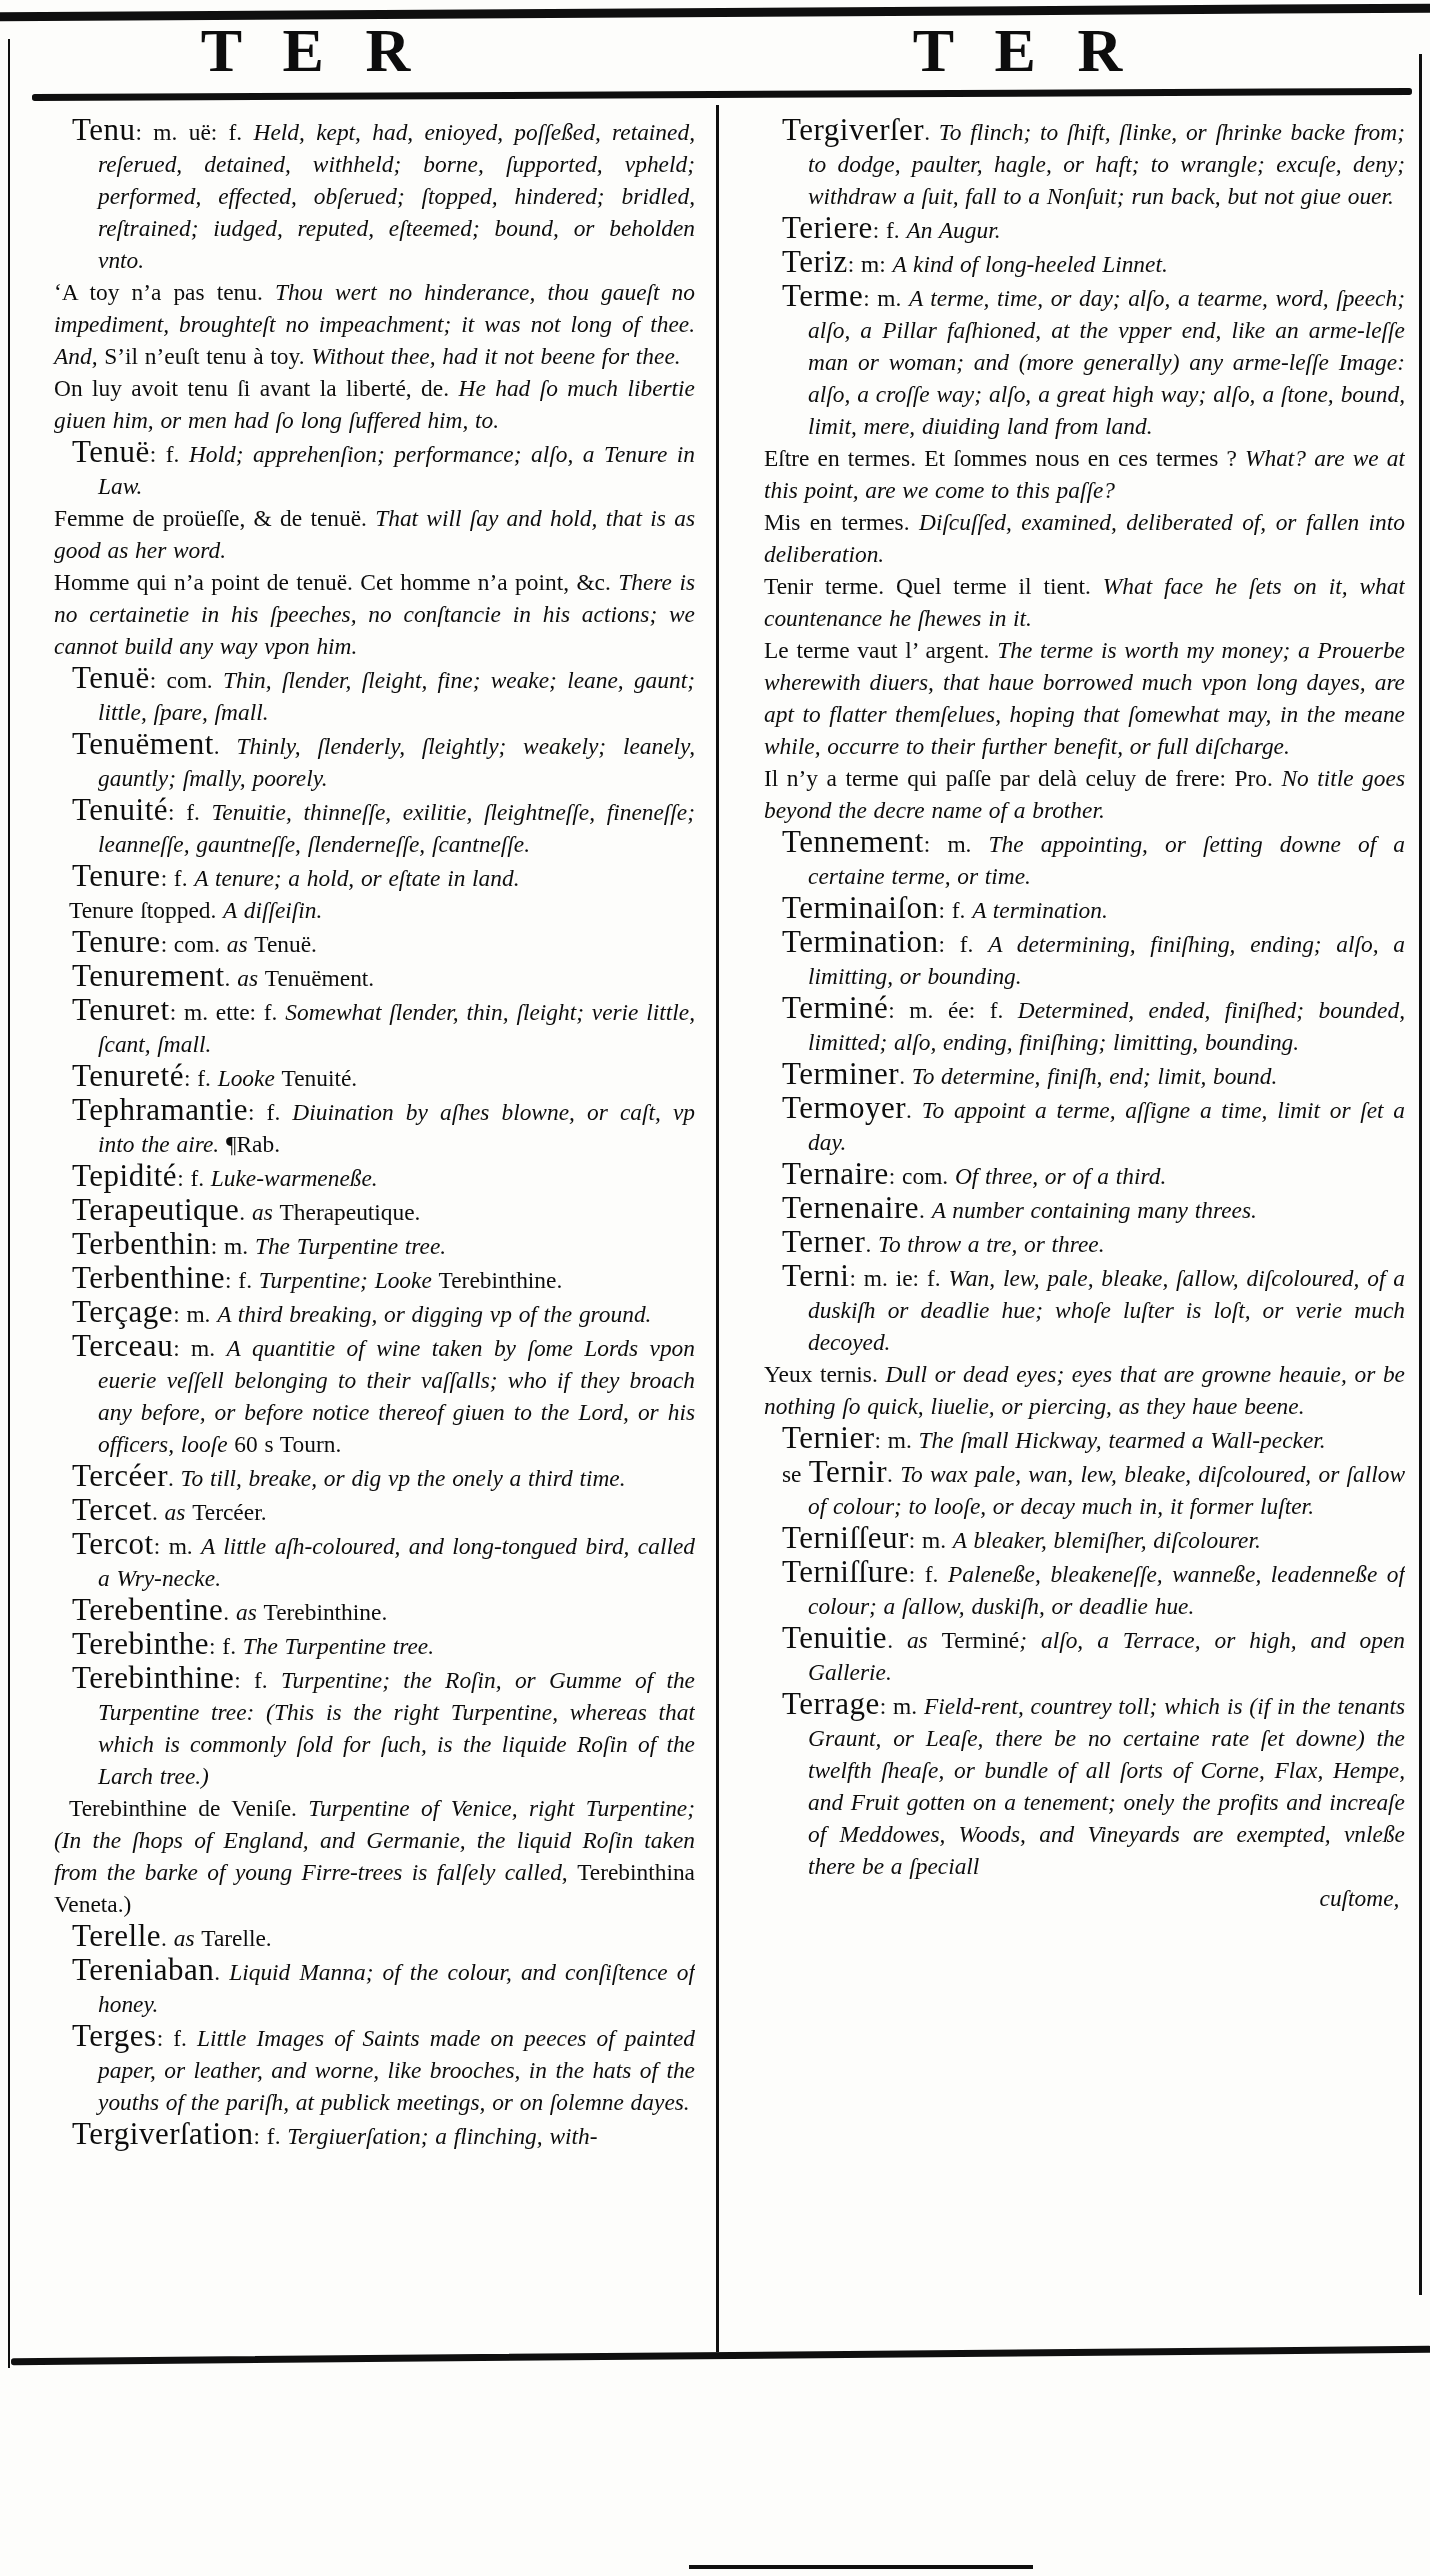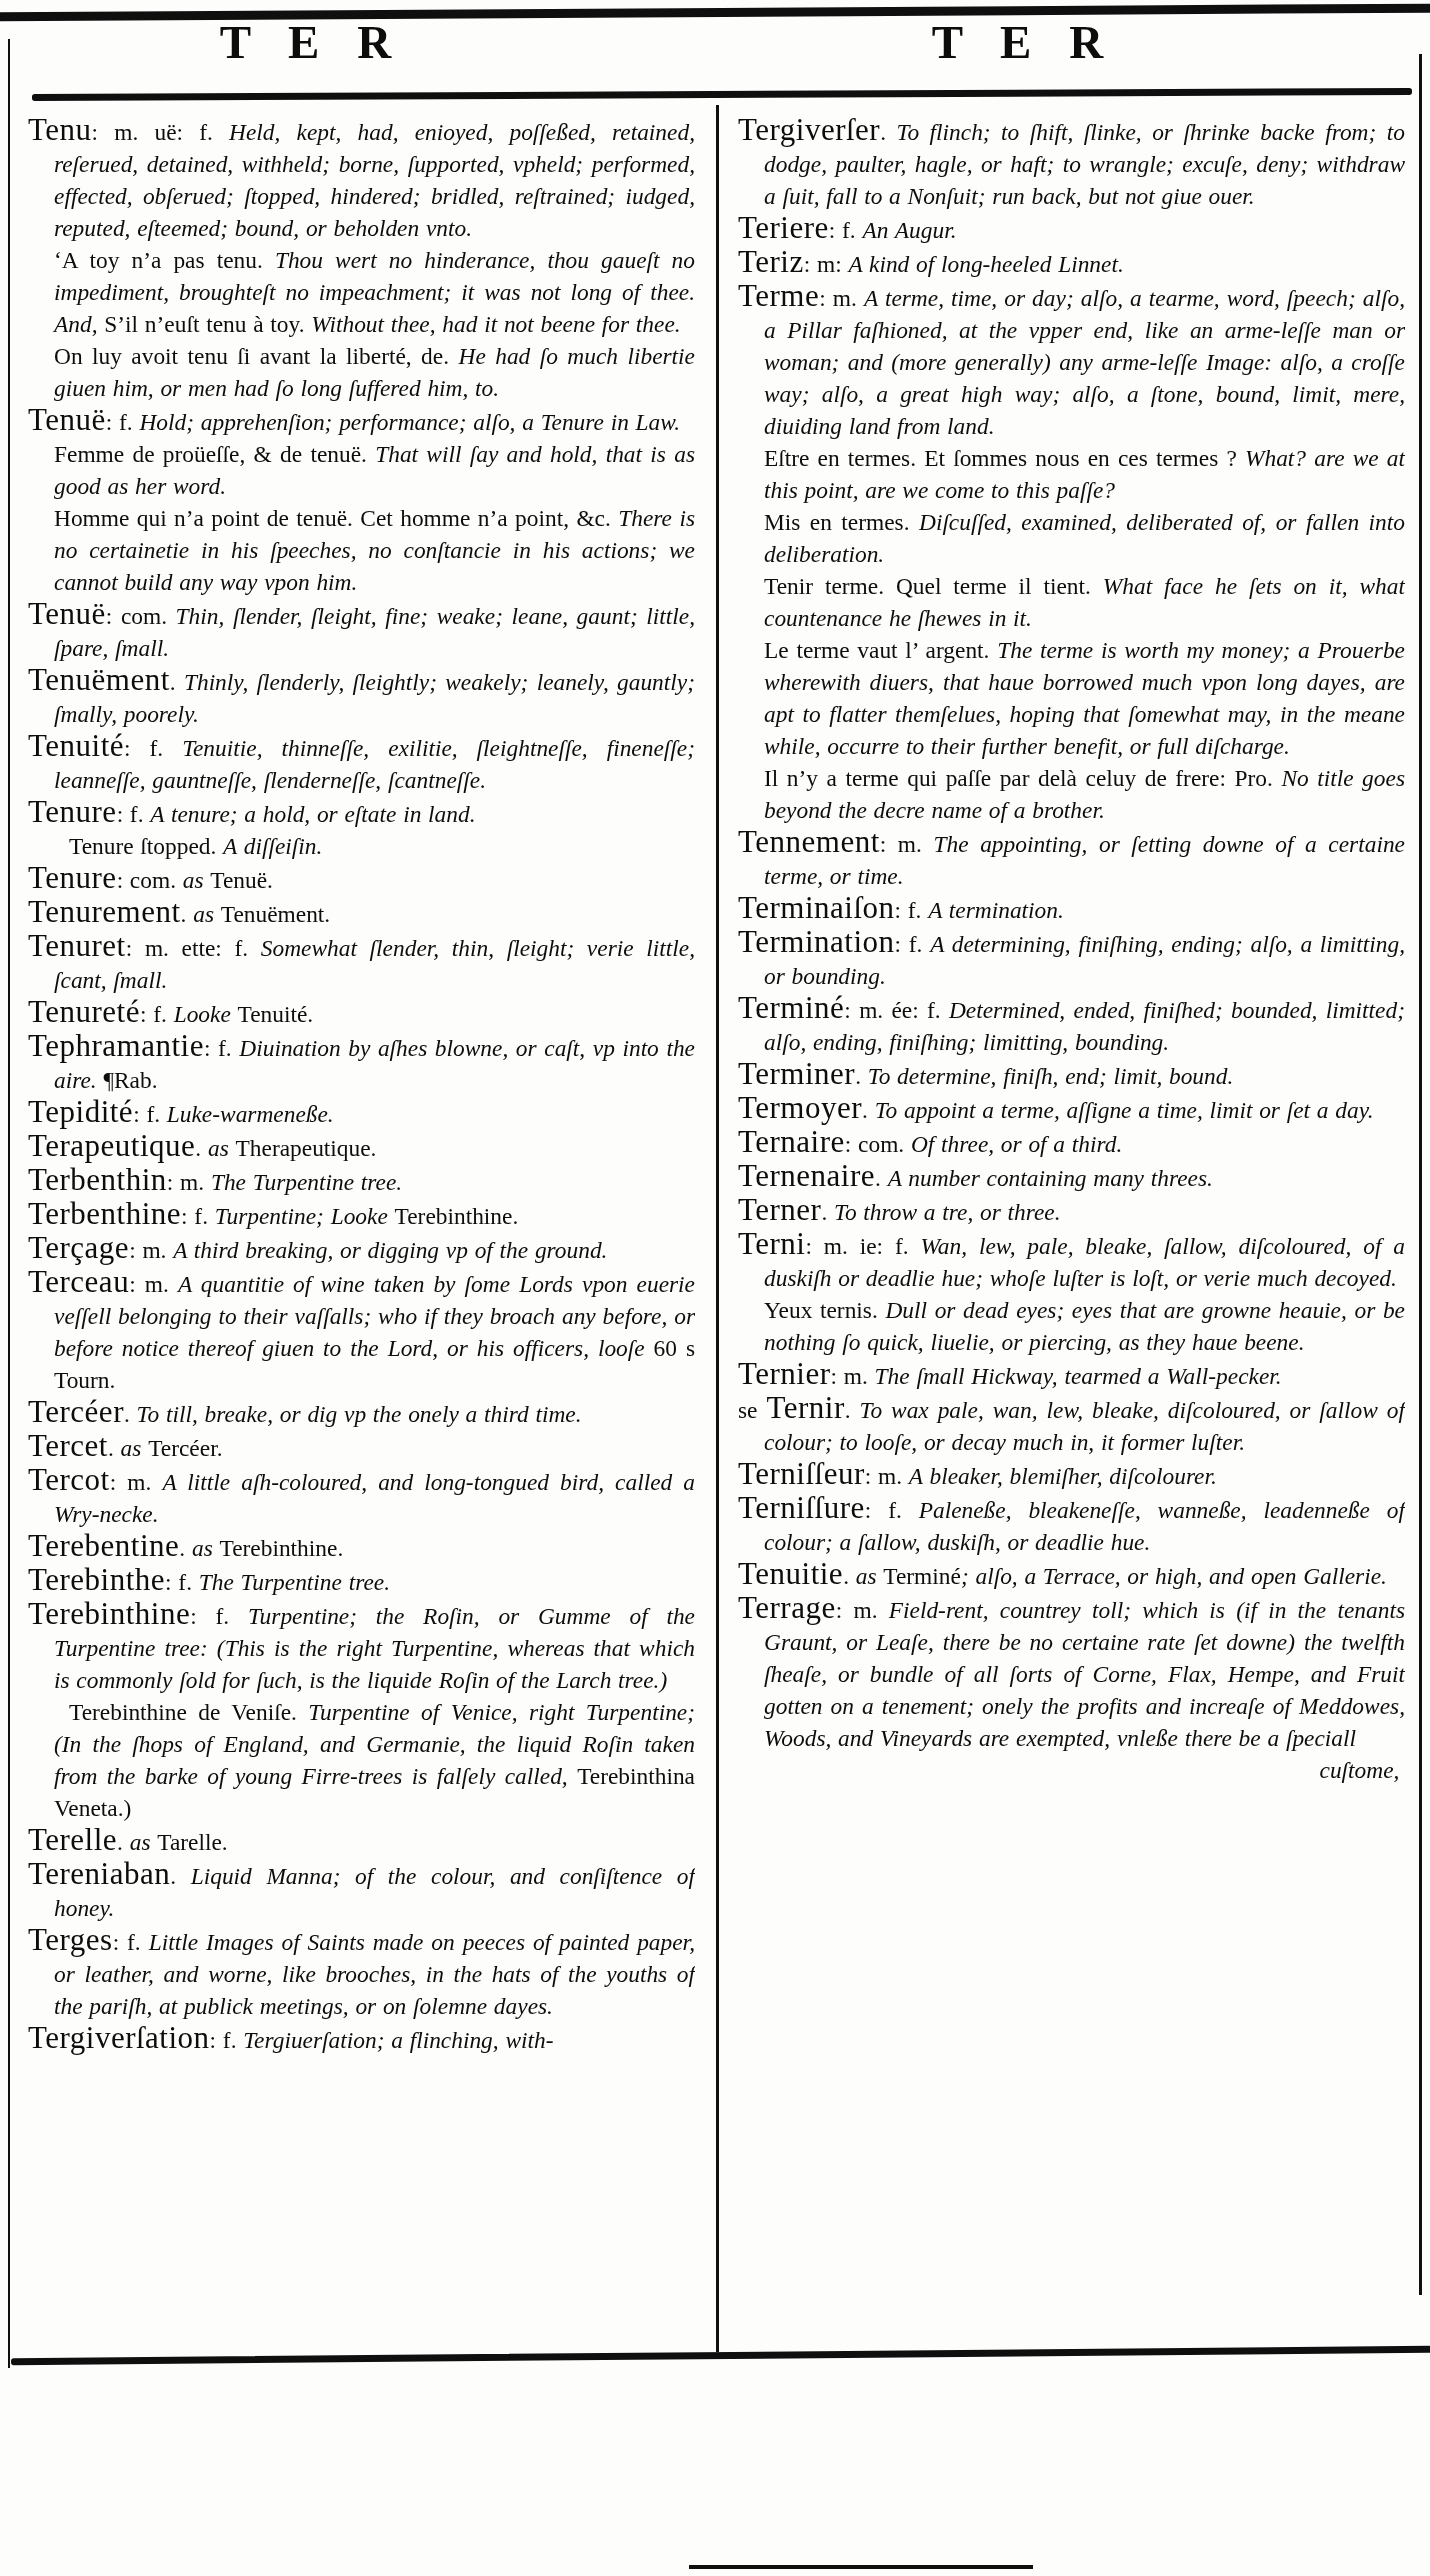--- a/index.html
+++ b/index.html
@@ -19,21 +19,21 @@
   .footer-mark { left: 689px; top: 2565px; width: 344px;  height: 3.7px; }
   .border-left   { left: 7.5px;    top: 39px;  width: 2.8px; height: 2329px; }
   .border-right  { left: 1419px; top: 54px;  width: 2.8px; height: 2241px; }
   .col-divider   { left: 716px;  top: 105px; width: 2.8px; height: 2247px; }
 
   .header-title {
     position: absolute;
     top: 15px;
     width: 314px;
     text-align: center;
-    font-size: 47px;
+    font-size: 62px;
     font-weight: bold;
     letter-spacing: 13px;
     white-space: nowrap;
   }
   .header-title.left  { left: 155px; }
   .header-title.right { left: 867px; }
 
   .body-area {
     position: absolute;
     left: 28px;
@@ -49,21 +49,21 @@
   .para {
     margin: 0;
     font-size: 23.4px;
     line-height: 32px;
     text-align: justify;
     word-spacing: 0.9px;
   }
   .seg-hw { font-size: 31px; line-height: 1; letter-spacing: 0.5px; }
   .seg-r  { font-style: normal; }
   .seg-i  { font-style: italic; }
-  .e    { padding-left: 26px; text-indent: -26px; }
+  .e    { padding-left: 26px; text-indent: -26px; margin-left: 44px; }
   .x    { padding-left: 26px; }
   .x2   { padding-left: 26px; text-indent: 15px; }
   .cont { padding-left: 26px; }
   .catch { text-align: right; padding-right: 5.6px; }
 </style>
 </head>
 <body>
 
 <div class="page">
   <div class="rule top-rule"></div>

